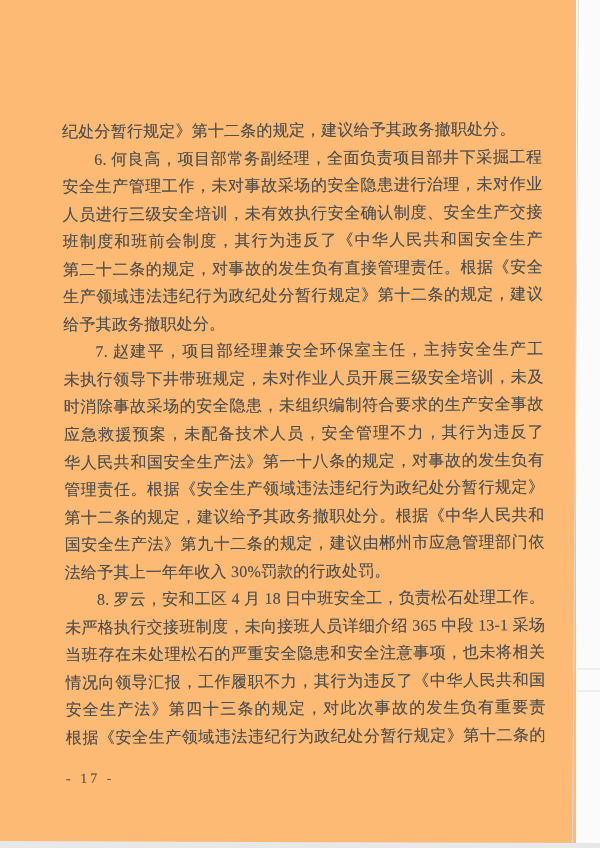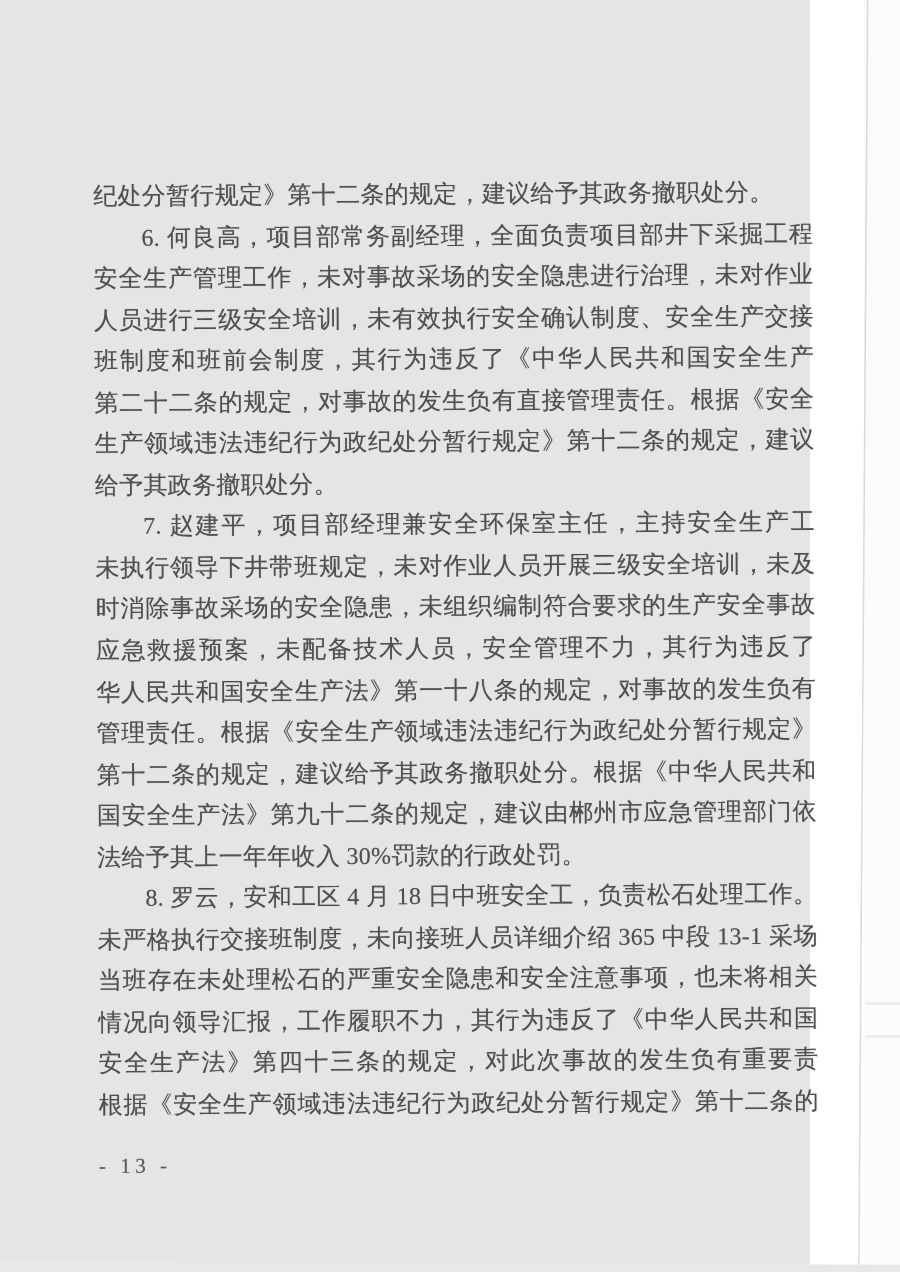--- a/index.html
+++ b/index.html
@@ -6,23 +6,23 @@
     margin: 0;
     padding: 0;
     width: 600px;
     height: 848px;
     background: #ffffff;
     overflow: hidden;
     font-family: "Liberation Serif", "DejaVu Serif", serif;
   }
   .scan-page {
     position: relative;
-    width: 540px;
+    width: 600px;
     height: 848px;
-    background: #e5e5e5;
+    background: #fdba74;
   }
   
   .right-strip {
     position: absolute;
     left: 576px;
     top: 0;
     width: 24px;
     height: 848px;
     background: #fbfbfb;
   }
@@ -125,15 +125,15 @@
         <div class="line justify">第十二条的规定，建议给予其政务撤职处分。根据《中华人民共和</div>
         <div class="line justify">国安全生产法》第九十二条的规定，建议由郴州市应急管理部门依</div>
         <div class="line plain">法给予其上一年年收入 30%罚款的行政处罚。</div>
         <div class="line indent-justify">8. 罗云，安和工区 4 月 18 日中班安全工，负责松石处理工作。</div>
         <div class="line justify">未严格执行交接班制度，未向接班人员详细介绍 365 中段 13-1 采场</div>
         <div class="line justify">当班存在未处理松石的严重安全隐患和安全注意事项，也未将相关</div>
         <div class="line justify">情况向领导汇报，工作履职不力，其行为违反了《中华人民共和国</div>
         <div class="line justify">安全生产法》第四十三条的规定，对此次事故的发生负有重要责任。</div>
         <div class="line justify">根据《安全生产领域违法违纪行为政纪处分暂行规定》第十二条的</div>
       </div>
-    <div class="page-number">- 13 -</div>
+    <div class="page-number">- 17 -</div>
   </div>
 </div>
 
 </body></html>

